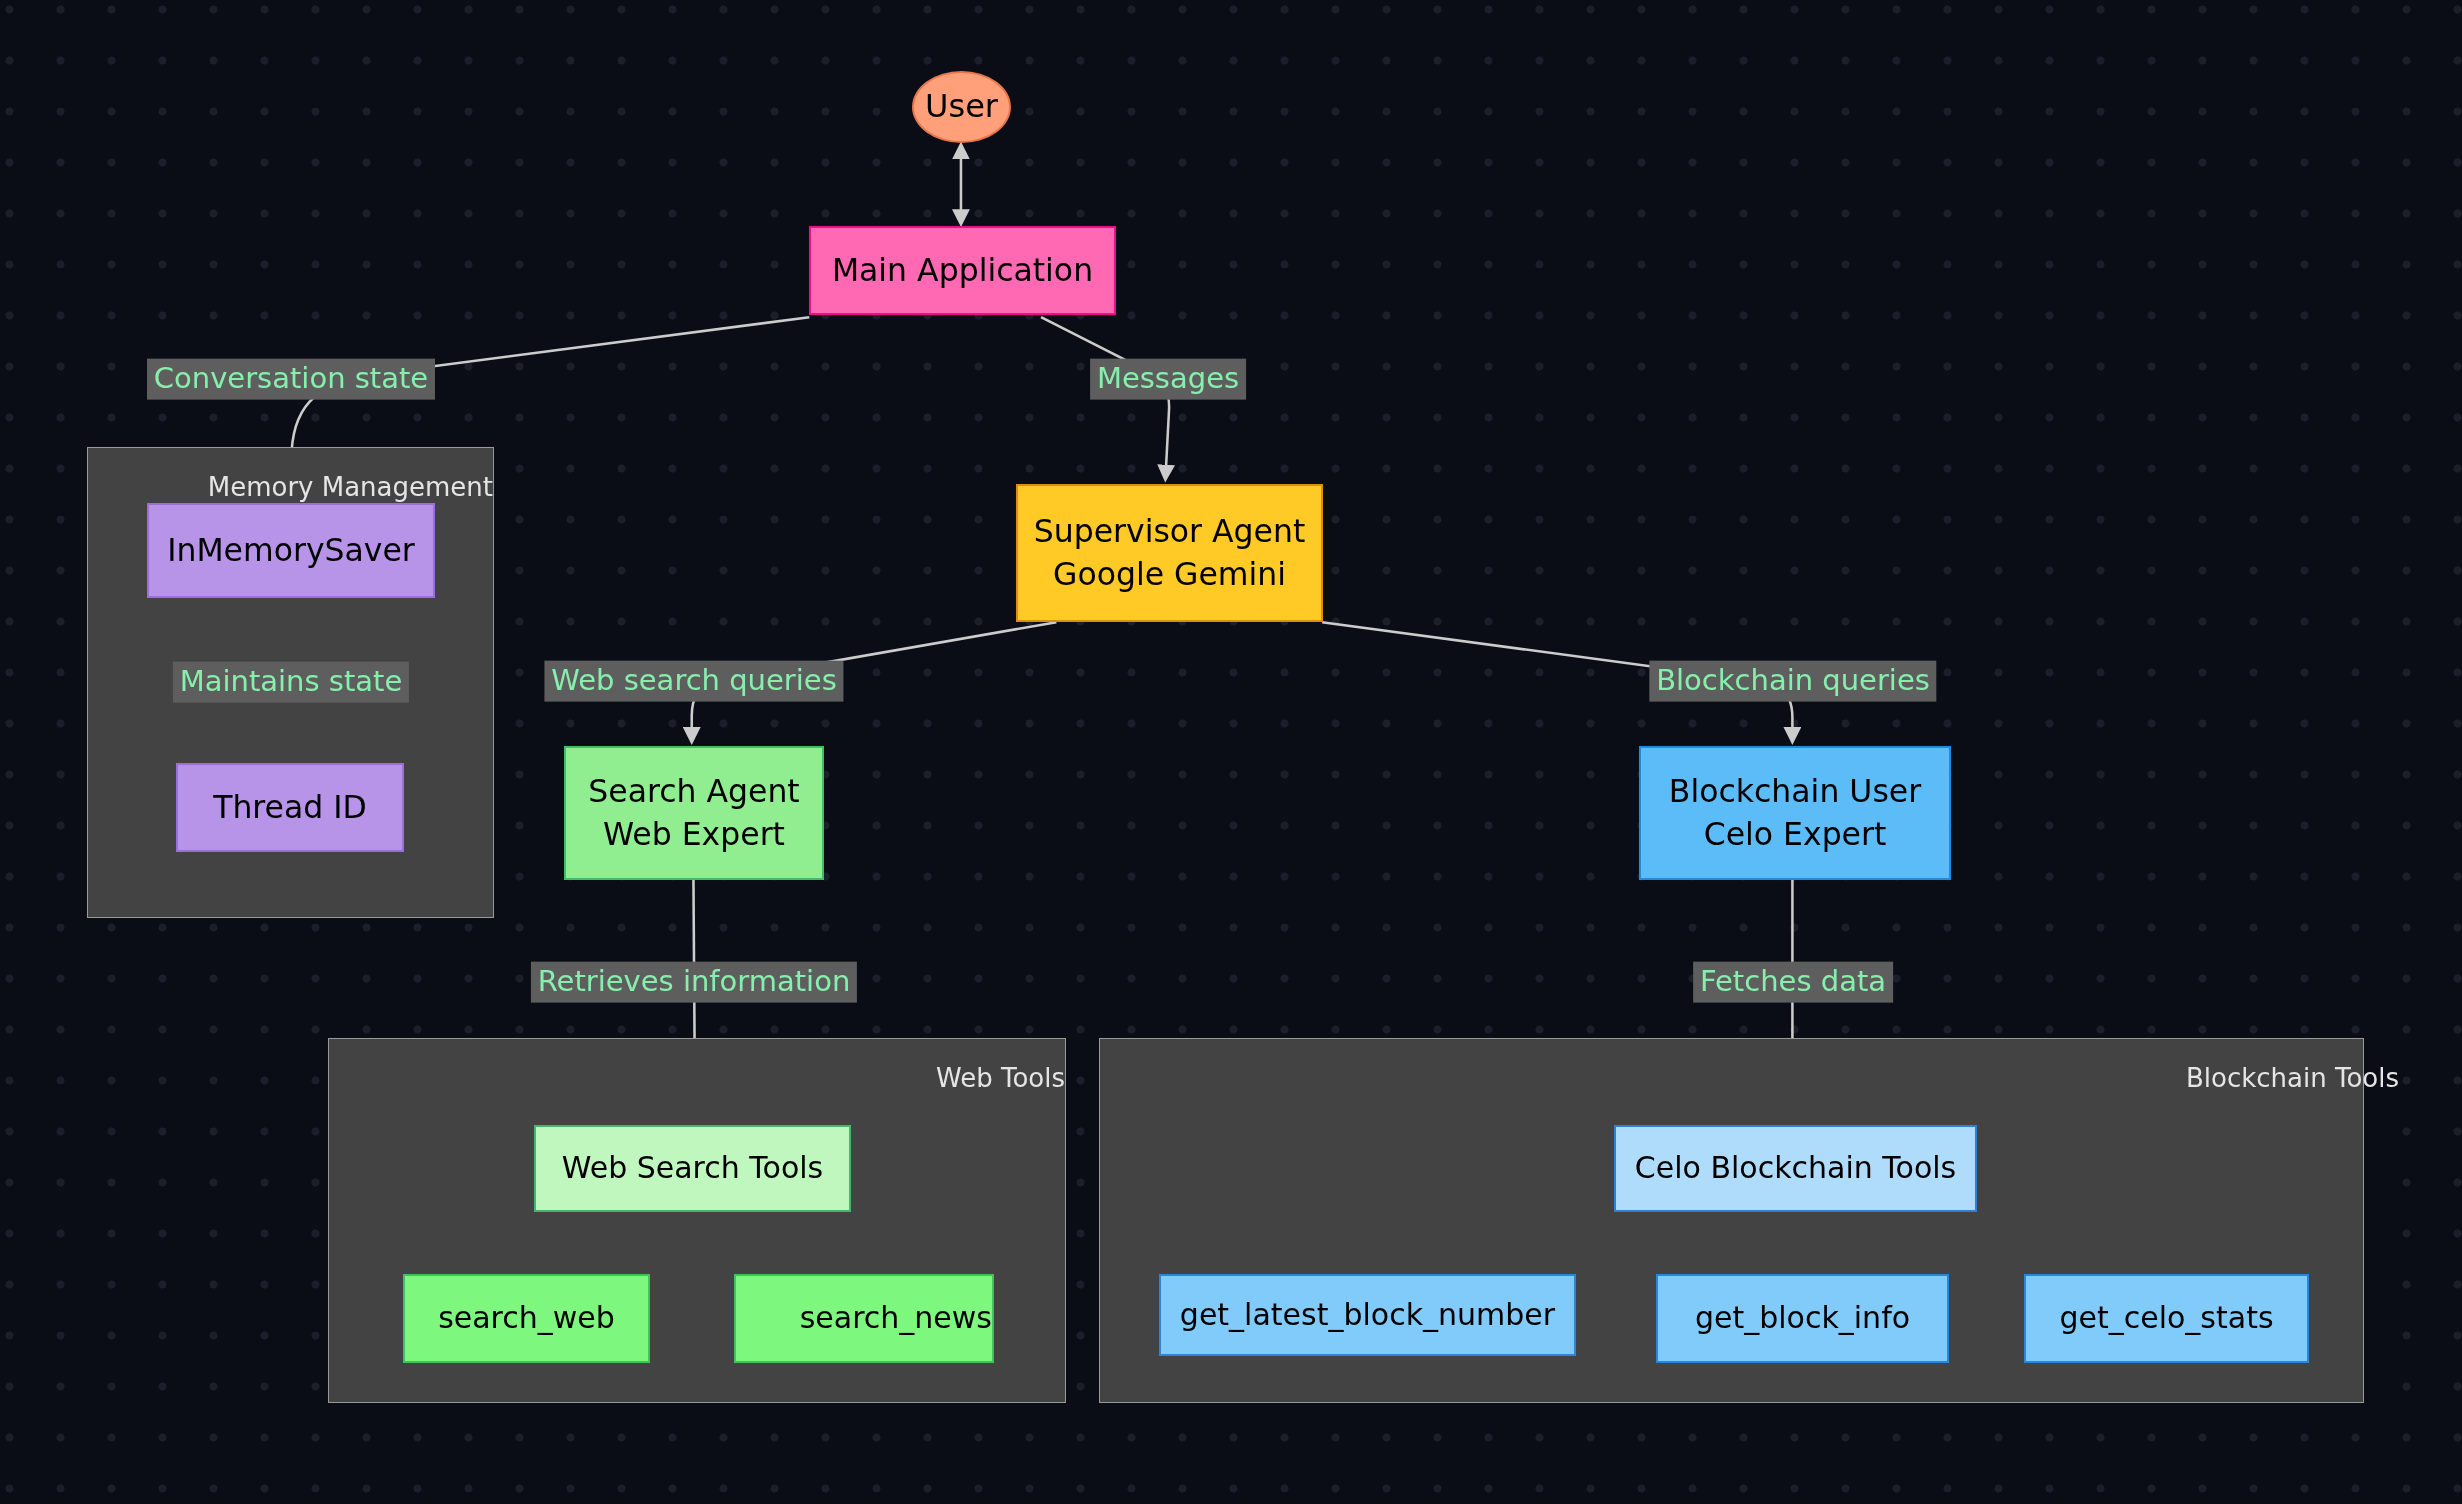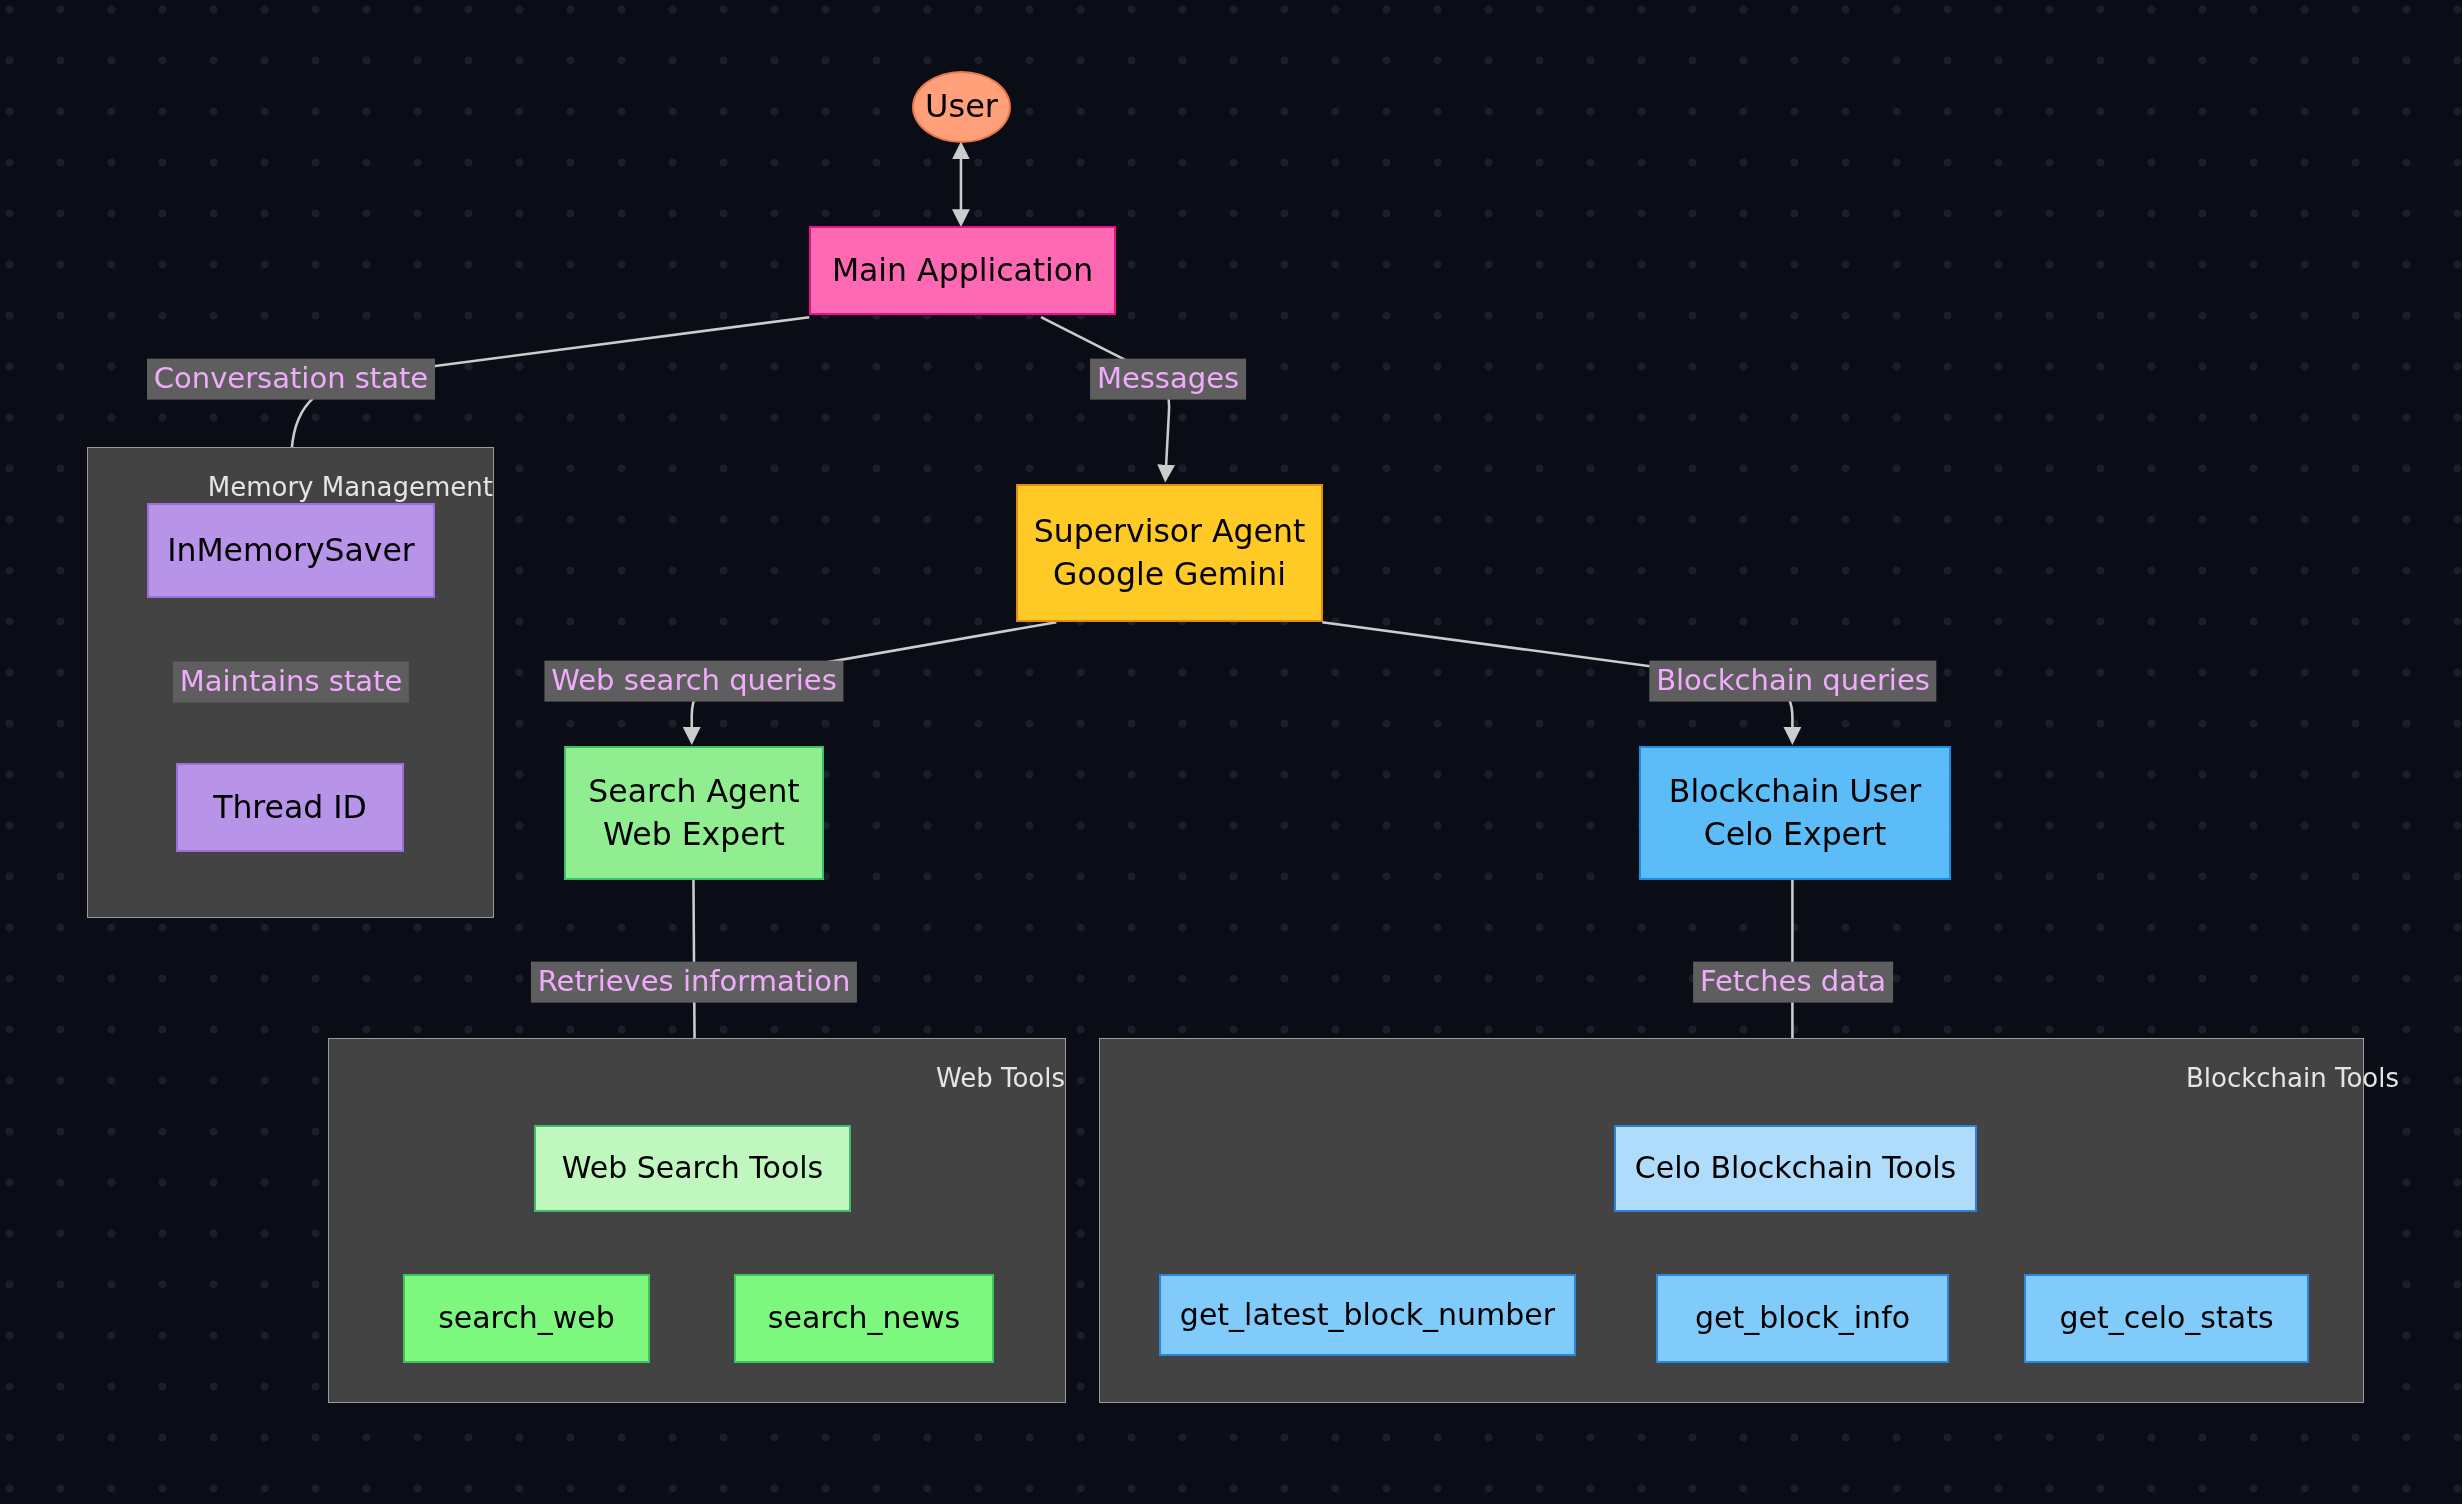--- a/index.html
+++ b/index.html
@@ -108,21 +108,21 @@
     color: #e5e5e5;
     font-size: 26px;
     white-space: nowrap;
     z-index: 2;
   }
 
   
   .edge-label {
     position: absolute;
     background: #5E5E5E;
-    color: #f0abfc;
+    color: #86efac;
     font-size: 29px;
     padding: 4.3px 6.8px 6px 6.8px;
     white-space: nowrap;
     transform: translate(-50%, -50%);
     z-index: 4;
     line-height: 1.05;
   }
 </style>
 </head>
 <body>
@@ -221,21 +221,21 @@
   </div>
 
   <div class="node skin-tool-lightgreen" style="left:534px; top:1125px; width:317px; height:87px;">
     <span class="ln">Web Search Tools</span>
   </div>
 
   <div class="node skin-tool-green" style="left:403px; top:1274px; width:247px; height:89px;">
     <span class="ln">search_web</span>
   </div>
 
-  <div class="node skin-tool-green" style="left:734px; top:1274px; width:260px; height:89px;">
+  <div class="node skin-tool-green" style="left:734px; top:1274px; width:260px; height:89px;align-items:flex-end;">
     <span class="ln">search_news</span>
   </div>
 
   <div class="node skin-tool-lightblue" style="left:1614px; top:1125px; width:363px; height:87px;">
     <span class="ln">Celo Blockchain Tools</span>
   </div>
 
   <div class="node skin-tool-blue" style="left:1159px; top:1274px; width:417px; height:82px;">
     <span class="ln">get_latest_block_number</span>
   </div>

